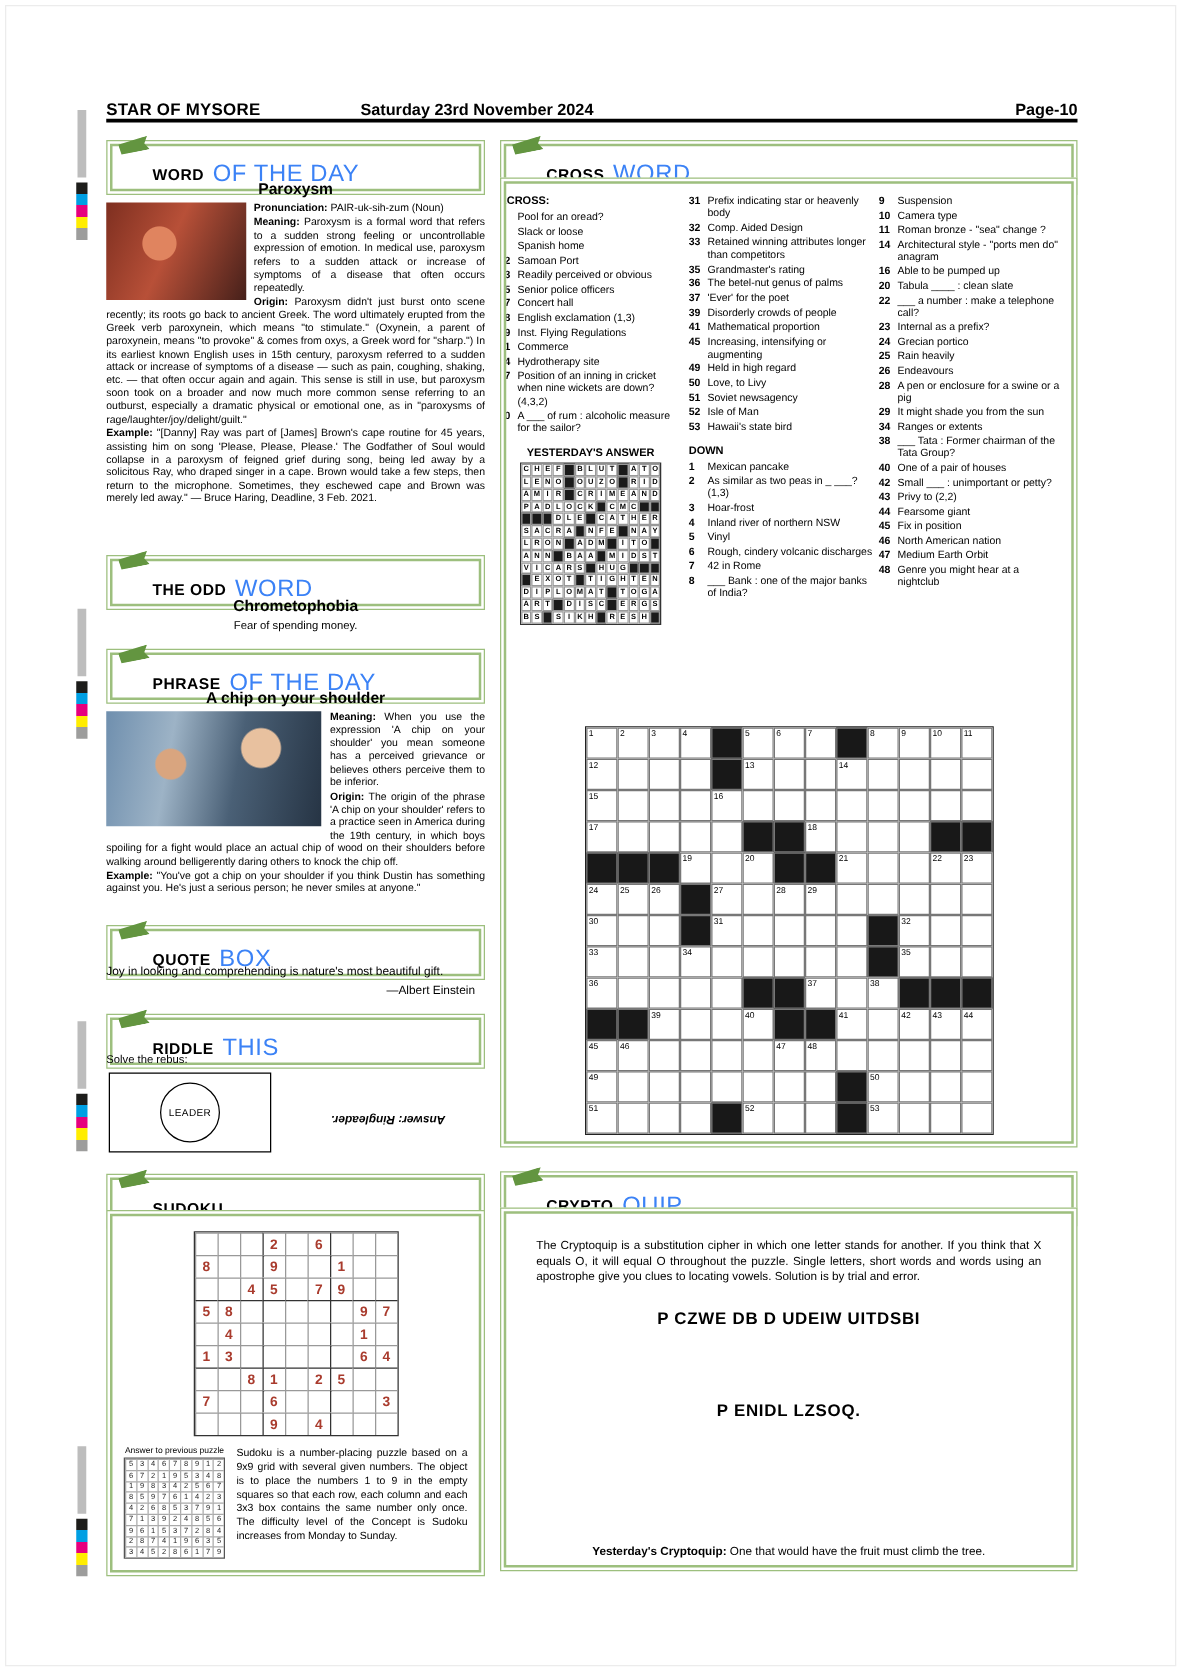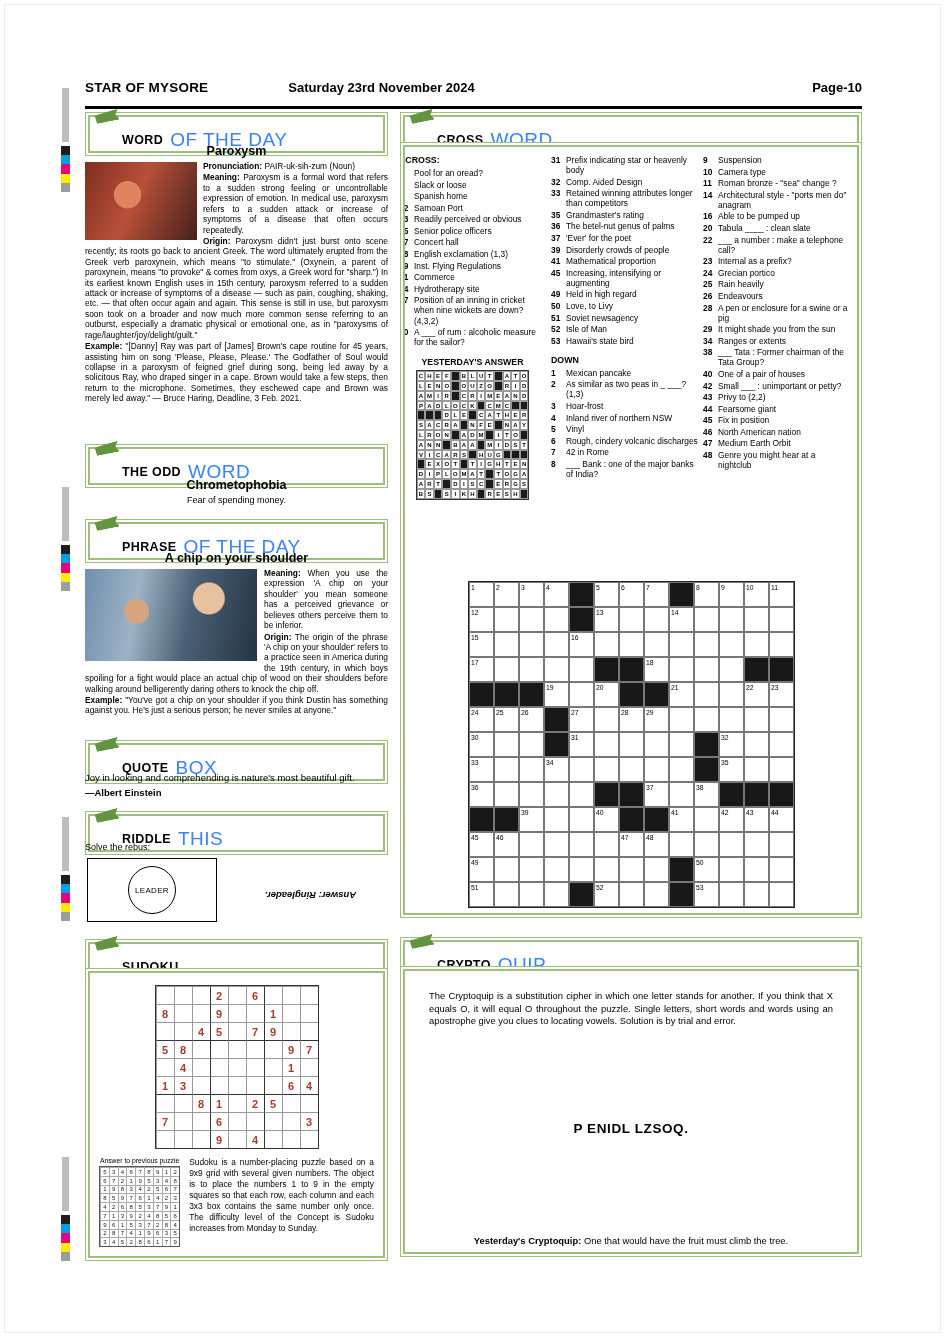--- a/index.html
+++ b/index.html
@@ -8,21 +8,21 @@
        font-family:"Liberation Sans",sans-serif;color:#000;overflow:hidden;}
   #frame{position:absolute;inset:4px;border:1px solid #ececec;pointer-events:none;}
 
   
   .regbar{position:absolute;left:62px;width:7px;height:54px;background:#bdbdbd;}
   .cmyk{position:absolute;left:61px;width:9px;height:46px;
         background:linear-gradient(to bottom,#1d1d1b 0 20%,#009fe3 20% 40%,#e6007e 40% 60%,#ffed00 60% 80%,#9d9d9c 80% 100%);}
 
   
   #masthead{position:absolute;left:85px;top:80px;width:777px;display:flex;align-items:flex-end;
-            border-bottom:3px solid #000;padding-bottom:11px;text-align:center;}
+            border-bottom:3px solid #000;padding-bottom:0;text-align:center;}
   .m-title{font-size:13.5px;font-weight:bold;letter-spacing:.2px;}
   .m-date{font-size:13px;font-weight:bold;margin-left:80px;}
   .m-page{font-size:13px;font-weight:bold;margin-left:auto;}
 
   
   .strip{position:absolute;border:1px solid var(--g);background:#fff;padding:2px;box-sizing:border-box;}
   .strip-in{border:2px solid var(--g);display:flex;align-items:center;height:22px;
             padding:12px 8px 0 32px;position:relative;}
   .flag{position:absolute;left:5px;top:-6px;width:24px;height:11px;background:var(--gd);
         clip-path:polygon(0 20%,100% 0,86% 50%,100% 100%,4% 95%);transform:rotate(-12deg);}
@@ -39,21 +39,21 @@
   .small{font-size:8.4px;line-height:1.24;text-align:justify;margin:0 0 1px;}
   .center9{font-size:9px;text-align:center;margin-top:2px;}
   .photo1{float:left;width:112px;height:78px;margin:1px 6px 2px 0;
           background:radial-gradient(circle at 38% 42%,#e0845f 0 16%,rgba(0,0,0,0) 17%),
                      linear-gradient(115deg,#7e2f20 0%,#b85038 45%,#46201a 100%);}
   .photo2{float:left;width:172px;height:92px;margin:1px 7px 2px 0;
           background:radial-gradient(circle at 72% 32%,#e8c19f 0 11%,rgba(0,0,0,0) 12%),
                      radial-gradient(circle at 30% 46%,#d9a57f 0 9%,rgba(0,0,0,0) 10%),
                      linear-gradient(100deg,#6f8fae 0%,#9db3c6 30%,#4a6076 60%,#263444 100%);}
   .quote-text{font-size:9.5px;text-align:left;}
-  .quote-attr{font-size:9.5px;font-weight:bold;padding-right:8px;margin-top:4px;}
+  .quote-attr{font-size:9.5px;font-weight:normal;text-align:right;padding-right:8px;margin-top:4px;}
 
   
   #riddle-body{height:92px;}
   .riddle-prompt{font-size:9px;}
   .rebus-box{position:absolute;left:2px;top:16px;width:128px;height:62px;border:1px solid #000;
              display:flex;align-items:center;justify-content:center;background:#fff;}
   .rebus-circle{width:46px;height:46px;border:1.4px solid #000;border-radius:50%;
                 display:flex;align-items:center;justify-content:center;font-size:8px;letter-spacing:.3px;}
   .riddle-answer{position:absolute;left:138px;top:48px;width:175px;transform:rotate(180deg);
                  font-weight:bold;font-style:italic;font-size:9.5px;text-align:center;}
@@ -1092,16 +1092,17 @@
 <div class="strip" style="left:400px;top:937px;width:462px">
   <div class="strip-in">
       <span class="flag"></span>
     <span class="h-b">CRYPTO</span>
     <span class="h-l">QUIP</span>
   </div>
 </div>
 <div class="gbox" style="left:400px;top:966px;width:462px;height:291px">
   <div class="gbox-in">
     <p class="cq-intro">The Cryptoquip is a substitution cipher in which one letter stands for another.  If you think that X equals O, it will equal O throughout the puzzle.  Single letters, short words and words using an apostrophe give you clues to locating vowels. Solution is by trial and error.</p>
+    <div class="cq-line" style="top:76px">P CZWE DB D UDEIW UITDSBI</div>
     <div class="cq-line" style="top:150px">P ENIDL LZSOQ.</div>
     <div class="cq-yest"><b>Yesterday's Cryptoquip:</b> <span>One that would have the fruit must climb the tree.</span></div>
   </div>
 </div>
 
 </body></html>

